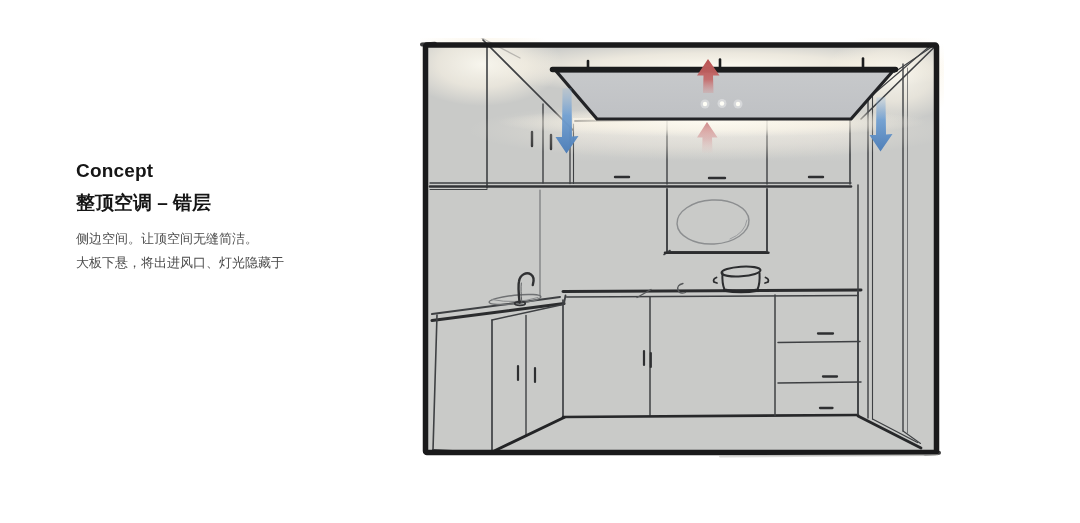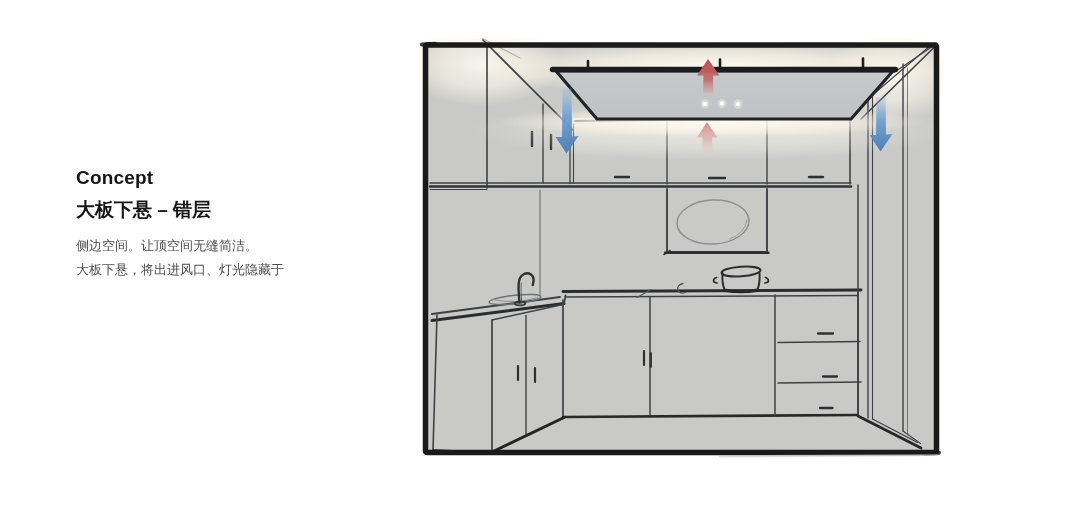--- a/index.html
+++ b/index.html
@@ -7,21 +7,21 @@
     --wall-fill:#c9cac8; --sketch-line:#3e4043; --frame:#1a1a1b;
     --arrow-blue:#6b9cd1; --arrow-red:#c2595c; --glow:#fdf8ec; --panel-fill:#c4c6c9;
   }
   *{box-sizing:border-box;}
   html,body{margin:0;padding:0;background:#fff;}
   .slide{
     position:relative; width:1080px; height:523px;
     background:var(--background,#fff); overflow:hidden;
     font-family:"Liberation Sans","DejaVu Sans",sans-serif;
   }
-  .text-block{position:absolute; left:76px; top:165px; width:260px;}
+  .text-block{position:absolute; left:76px; top:158px; width:260px;}
   .text-block h1{
     margin:0; font-size:19px; line-height:26px; font-weight:700;
     color:var(--text-primary,#151515); letter-spacing:.2px;
   }
   .text-block h2{
     margin:4px 0 0 0; font-size:19px; line-height:30px; font-weight:700;
     color:var(--text-primary,#151515);
   }
   .text-block p{
     margin:9px 0 0 0; font-size:13px; line-height:24px; font-weight:400;
@@ -31,21 +31,21 @@
   .sketch{position:absolute; left:420px; top:38px; width:524px; height:424px;}
   .sketch svg{display:block; width:524px; height:424px;}
 </style>
 </head>
 <body>
 
 <div class="slide">
 
   <div class="text-block">
     <h1>Concept</h1>
-    <h2>大板下悬 – 错层</h2>
+    <h2>整顶空调 – 错层</h2>
     <p>
       <span>侧边空间。让顶空间无缝简洁。</span>
       <span>大板下悬，将出进风口、灯光隐藏于</span>
     </p>
   </div>
 
   <div class="sketch">
     <svg viewBox="0 0 524 424" xmlns="http://www.w3.org/2000/svg">
       <defs>
         <radialGradient id="glowGrad" cx="50%" cy="50%" r="50%">

